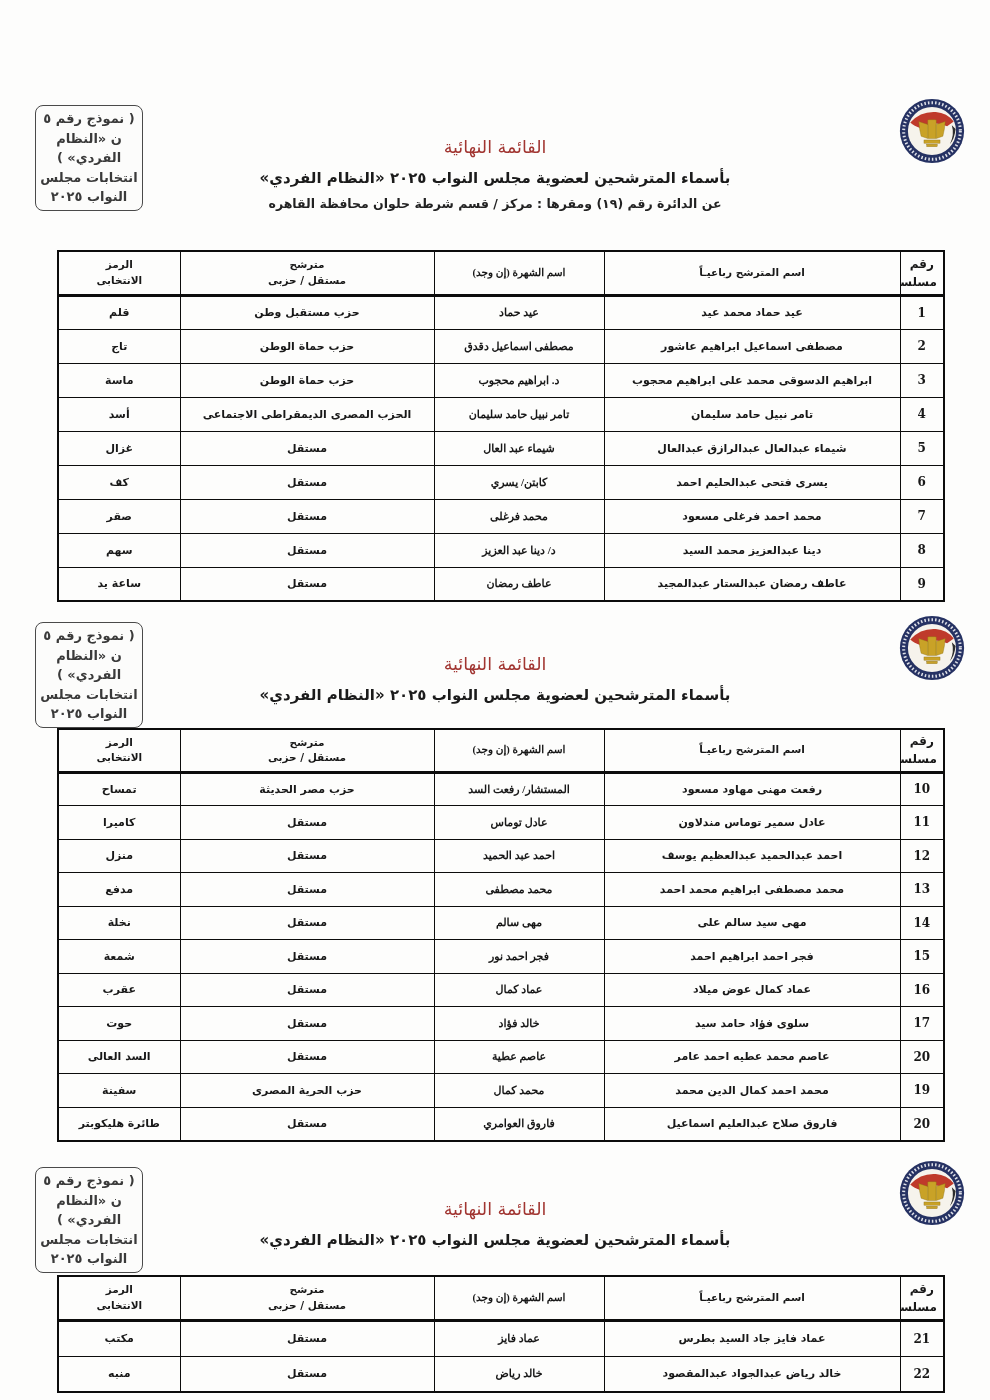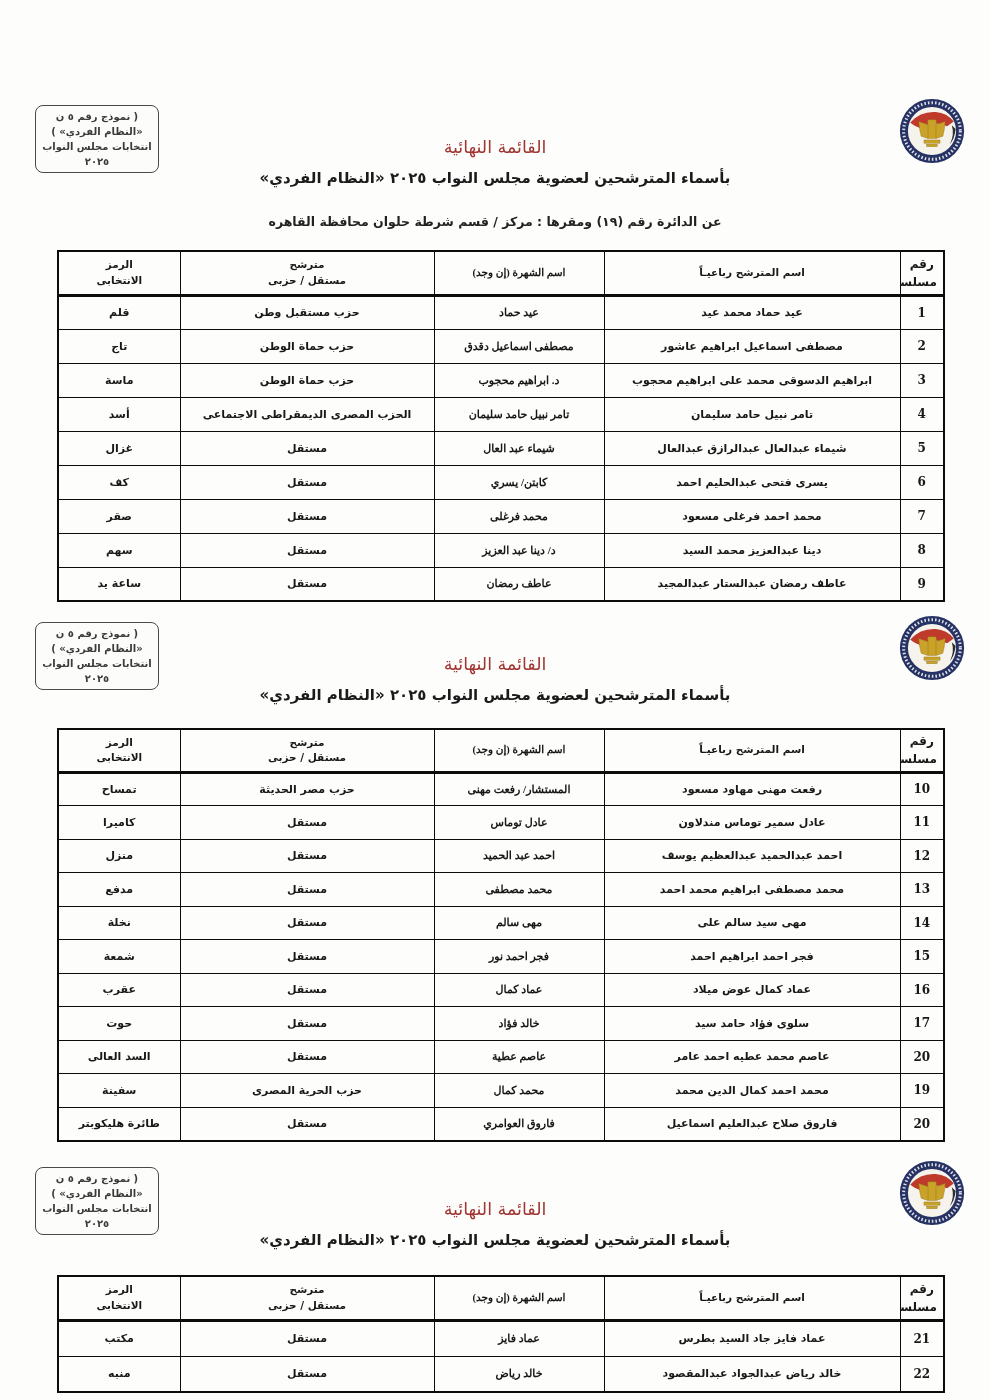--- a/index.html
+++ b/index.html
@@ -10,34 +10,34 @@
   }
   .sheet { position:absolute; inset:0; background:#fdfdfc; }
 
   .section { position:absolute; left:0; width:990px; direction:rtl; }
   #section-1 { top:95px;  height:515px; }
   #section-2 { top:612px; height:545px; }
   #section-3 { top:1157px; height:243px; }
 
   
   .badge {
-    position:absolute; left:35px; top:10px; width:124px;
+    position:absolute; left:35px; top:10px; width:108px;
     border:1.5px solid #4a4a4a; border-radius:8px;
     padding:3px 4px; text-align:center;
-    font-size:10px; font-weight:700; color:#3a3a3a; line-height:1.5;
+    font-size:13px; font-weight:700; color:#3a3a3a; line-height:1.5;
     background:#fcfcfb;
   }
 
   
   .seal { position:absolute; right:24px; top:2px; width:68px; height:68px; }
 
   .titles { padding-top:42px; text-align:center; }
   .doc-title { font-size:17.5px; font-weight:400; color:#a13531; letter-spacing:0; }
   .doc-subtitle { margin-top:12px; font-size:15px; font-weight:700; color:#1b1b1b; }
-  .doc-district { margin-top:27px; font-size:12.5px; font-weight:700; color:#222; }
+  .doc-district { margin-top:9px; font-size:12.5px; font-weight:700; color:#222; }
 
   table {
     position:absolute; left:57px; width:888px;
     border-collapse:collapse; table-layout:fixed;
     background:#fdfdfc;
   }
   #section-1 table { top:155px; }
   #section-2 table { top:116px; }
   #section-3 table { top:118px; }
 
@@ -219,21 +219,21 @@
           <th class="col-party">مترشح
 مستقل / حزبى</th>
           <th class="col-symbol">الرمز
 الانتخابى</th>
         </tr>
       </thead>
       <tbody>
           <tr>
             <td class="col-serial">10</td>
             <td class="col-name">رفعت مهنى مهاود مسعود</td>
-            <td class="col-shohra">المستشار/ رفعت مهنى</td>
+            <td class="col-shohra">المستشار/ رفعت السد</td>
             <td class="col-party">حزب مصر الحديثة</td>
             <td class="col-symbol">تمساح</td>
           </tr>
           <tr>
             <td class="col-serial">11</td>
             <td class="col-name">عادل سمير توماس مندلاون</td>
             <td class="col-shohra">عادل توماس</td>
             <td class="col-party">مستقل</td>
             <td class="col-symbol">كاميرا</td>
           </tr>

